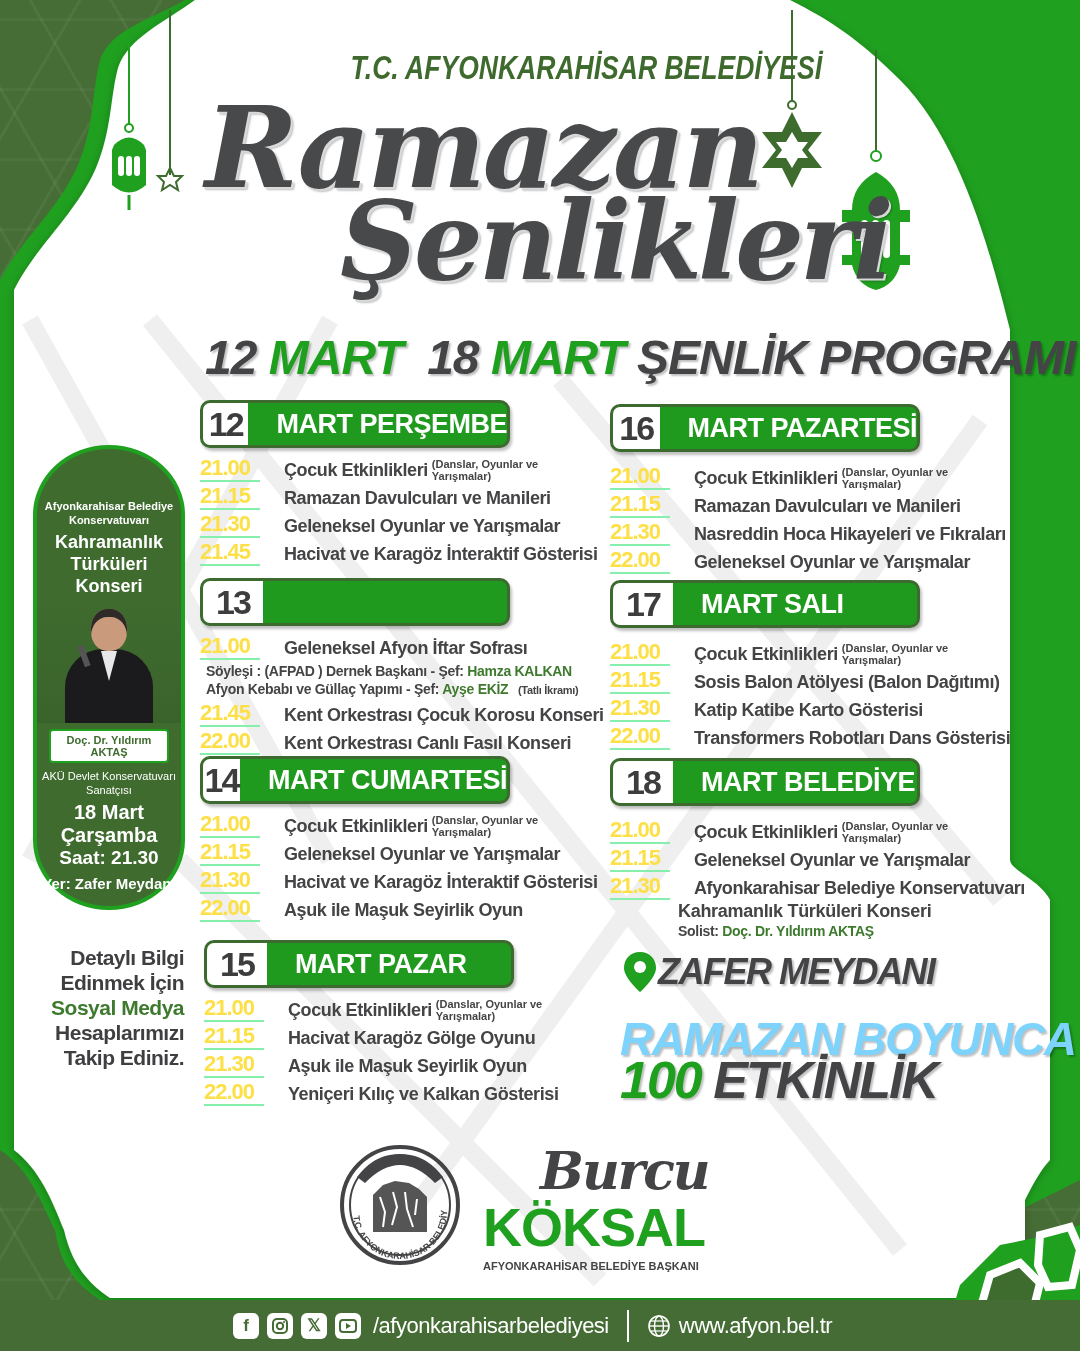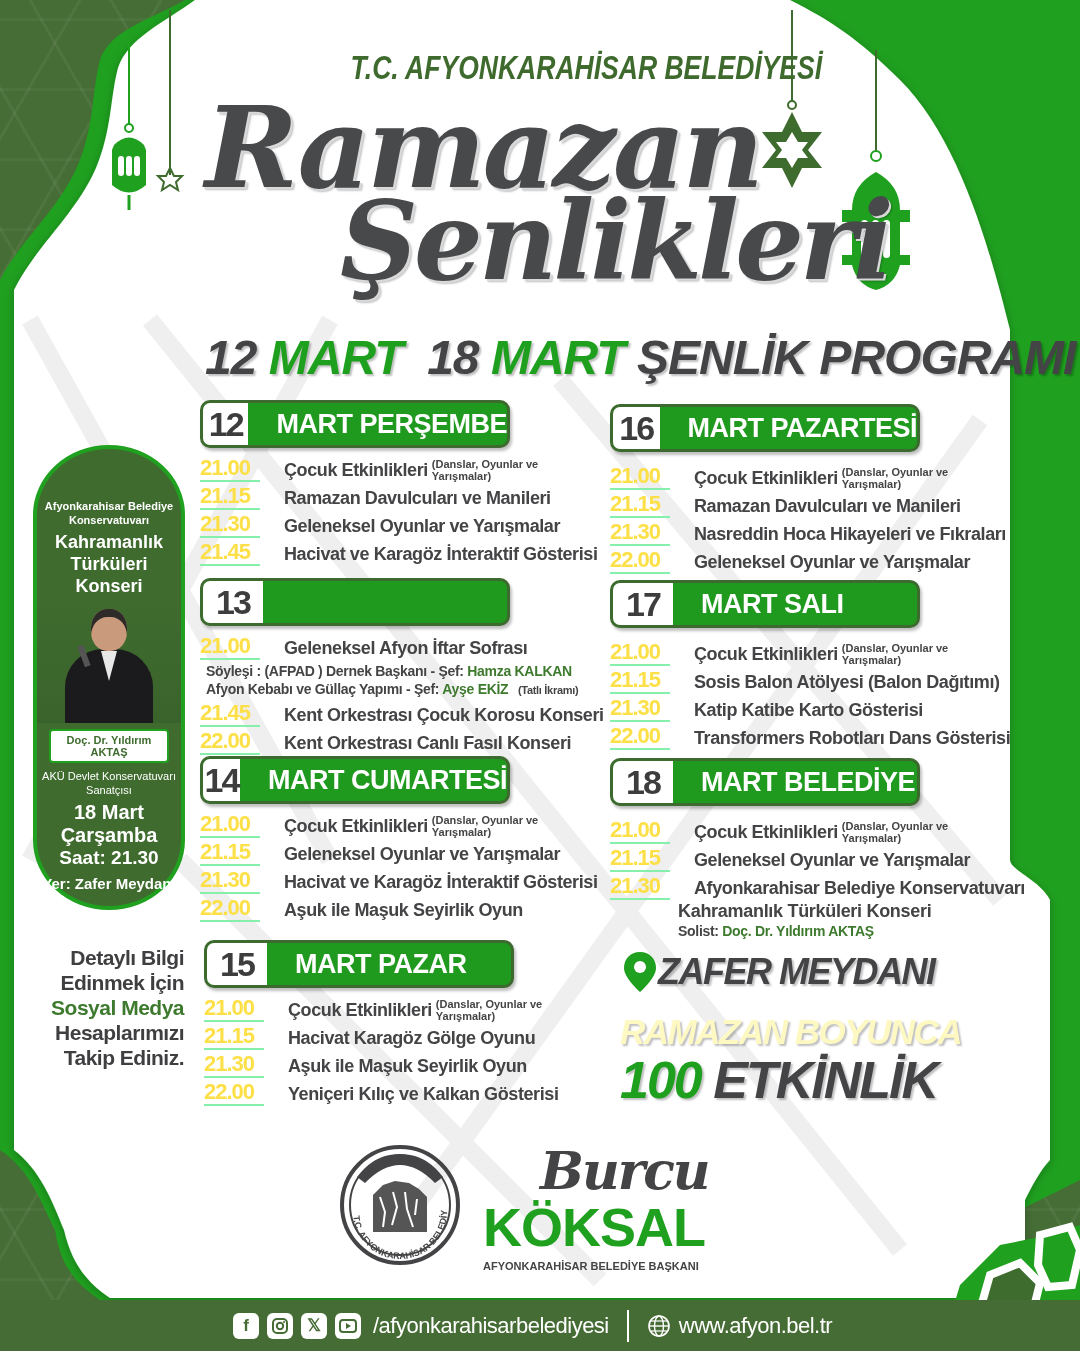--- a/index.html
+++ b/index.html
@@ -146,21 +146,21 @@
     position: absolute; left: 622px; top: 950px;
     display: flex; align-items: center;
   }
   .location .pin { width: 36px; height: 44px; }
   .location .loc-text {
     font-weight: bold; font-style: italic; font-size: 36px; color: #444446; letter-spacing: -1.5px;
     text-shadow: 2px 2px 2px rgba(0,0,0,0.25);
   }
   .ramazan-boyunca {
     position: absolute; left: 620px; top: 1012px;
-    font-weight: bold; font-style: italic; font-size: 35px; color: #fef9c3; letter-spacing: -1.5px;
+    font-weight: bold; font-style: italic; font-size: 46px; color: #7dd3fc; letter-spacing: -1.5px;
     text-shadow: 2px 2px 2px rgba(0,0,0,0.25);
   }
   .etkinlik-line {
     position: absolute; left: 620px; top: 1050px;
     font-weight: bold; font-style: italic; font-size: 52px; color: #444446; letter-spacing: -2px;
     text-shadow: 2px 2px 2px rgba(0,0,0,0.25);
   }
   .etkinlik-line .green { color: #1ea01e; }
 
   

